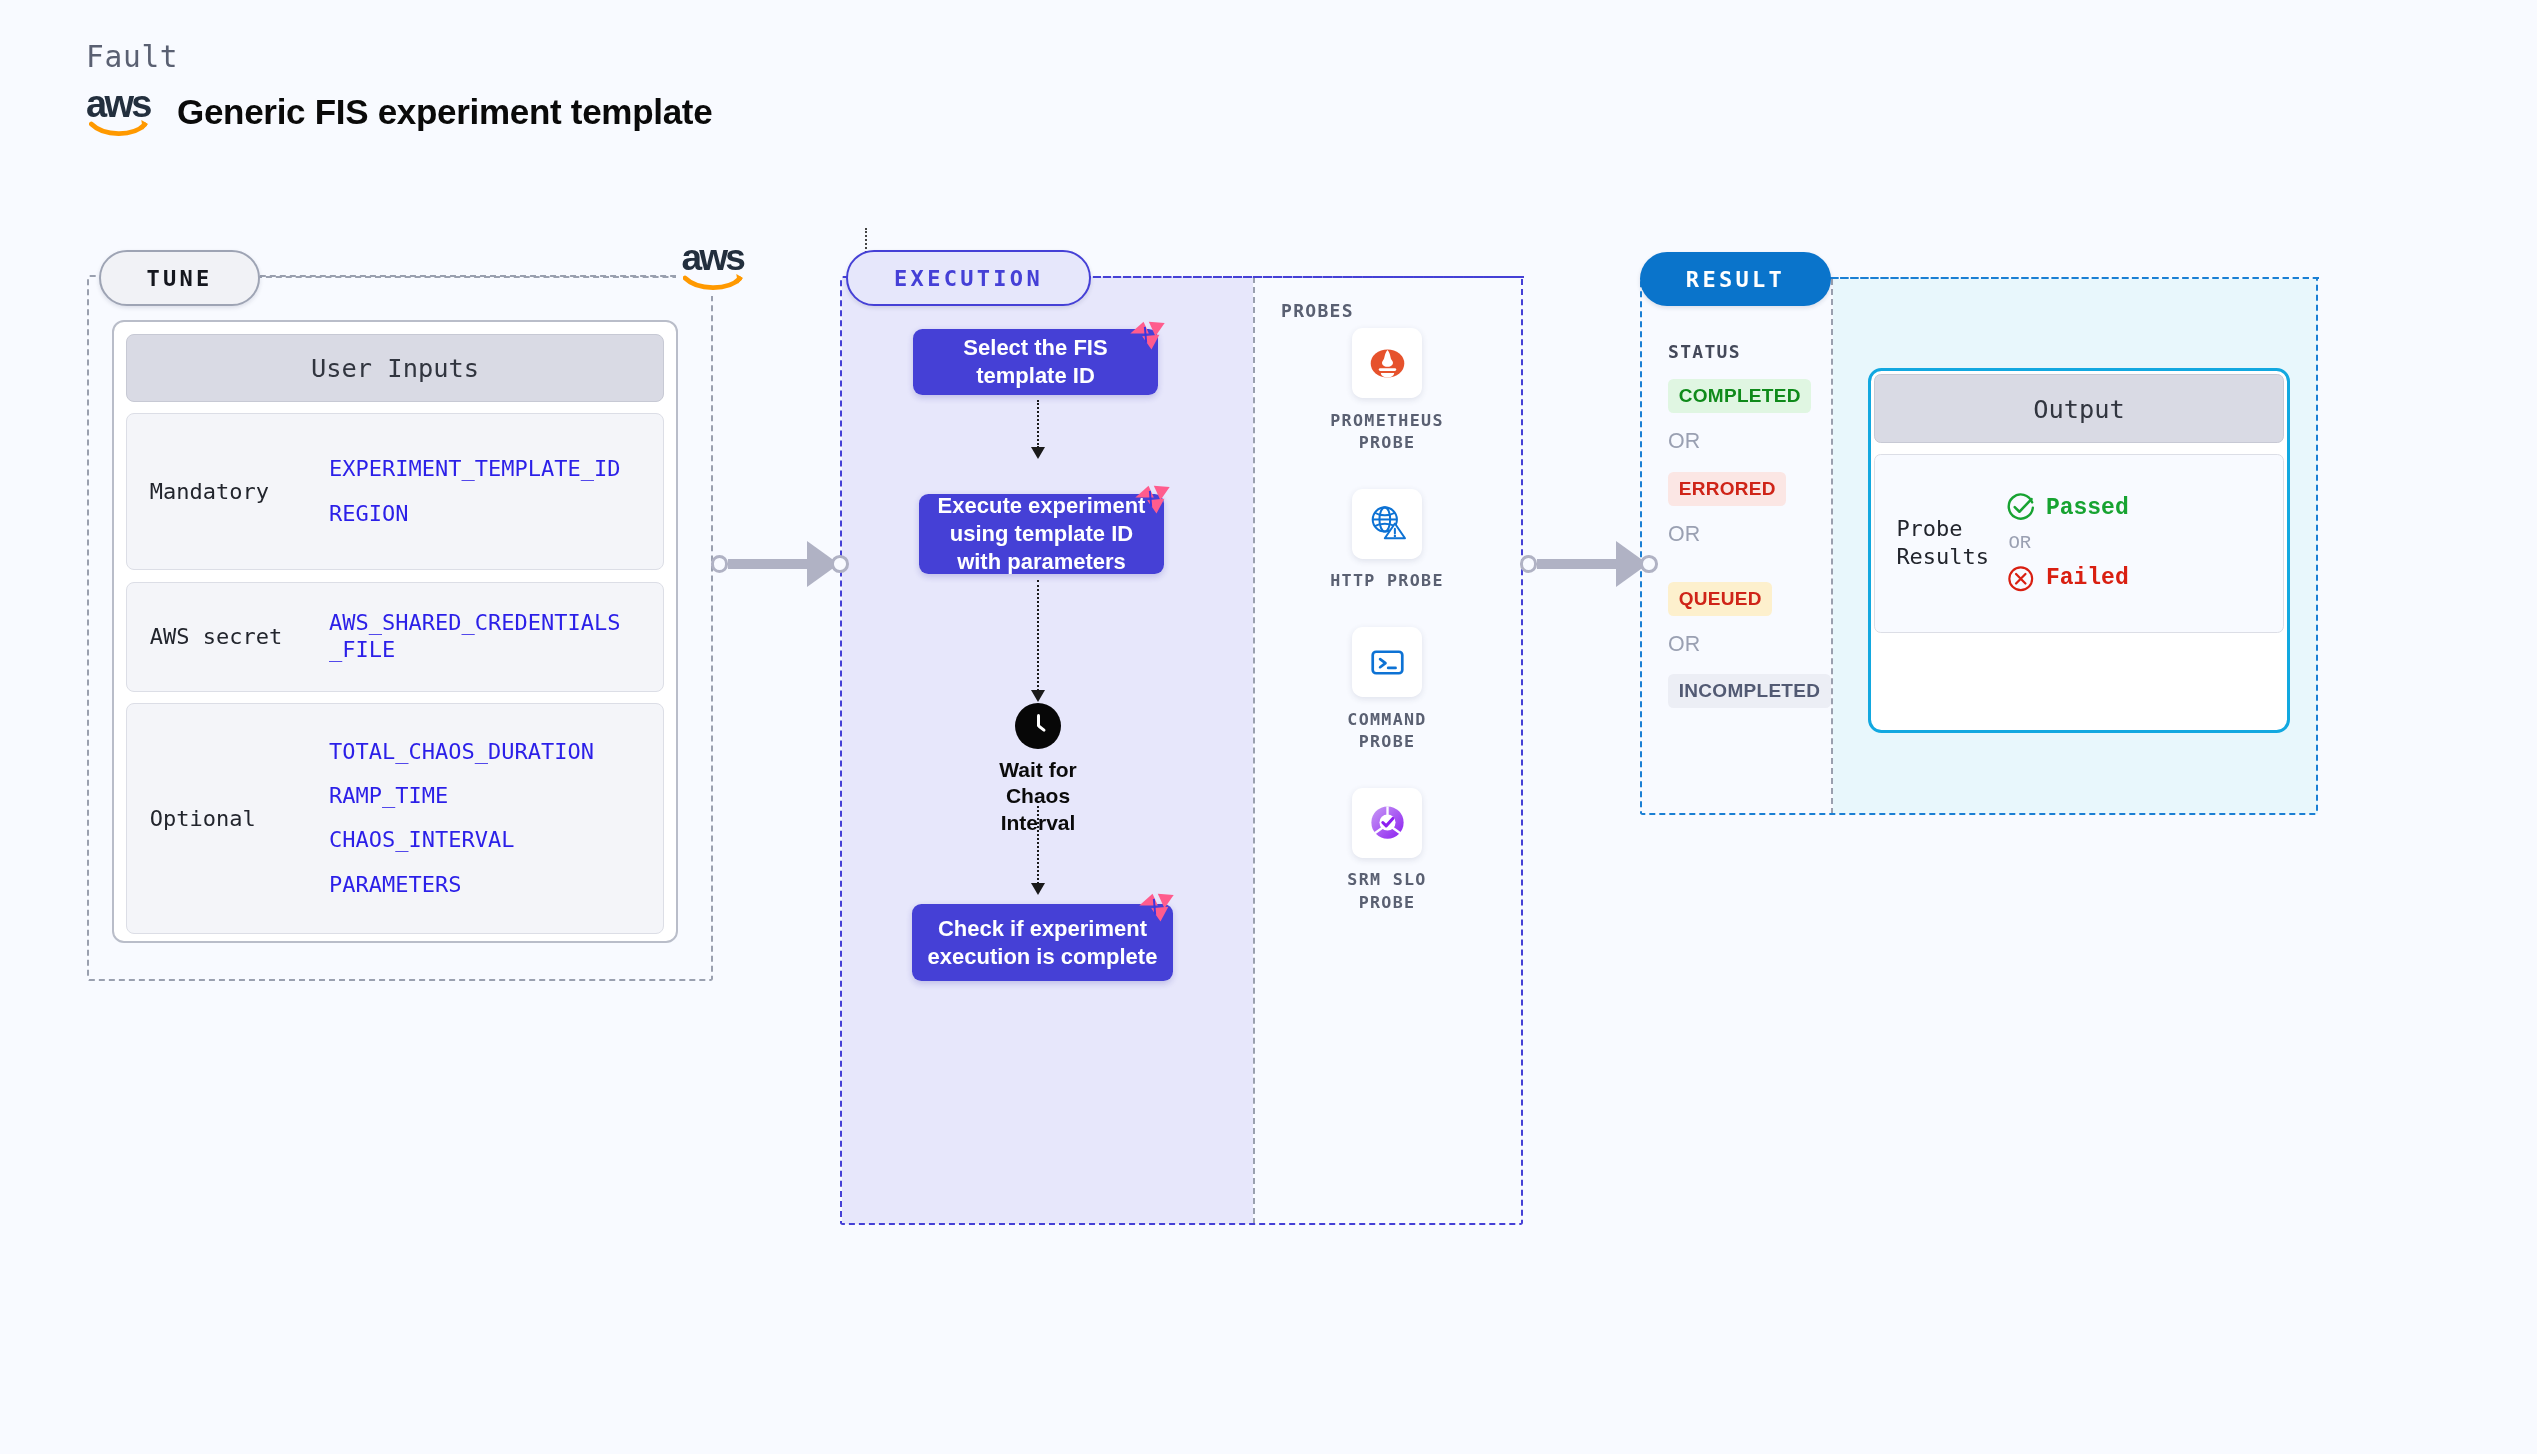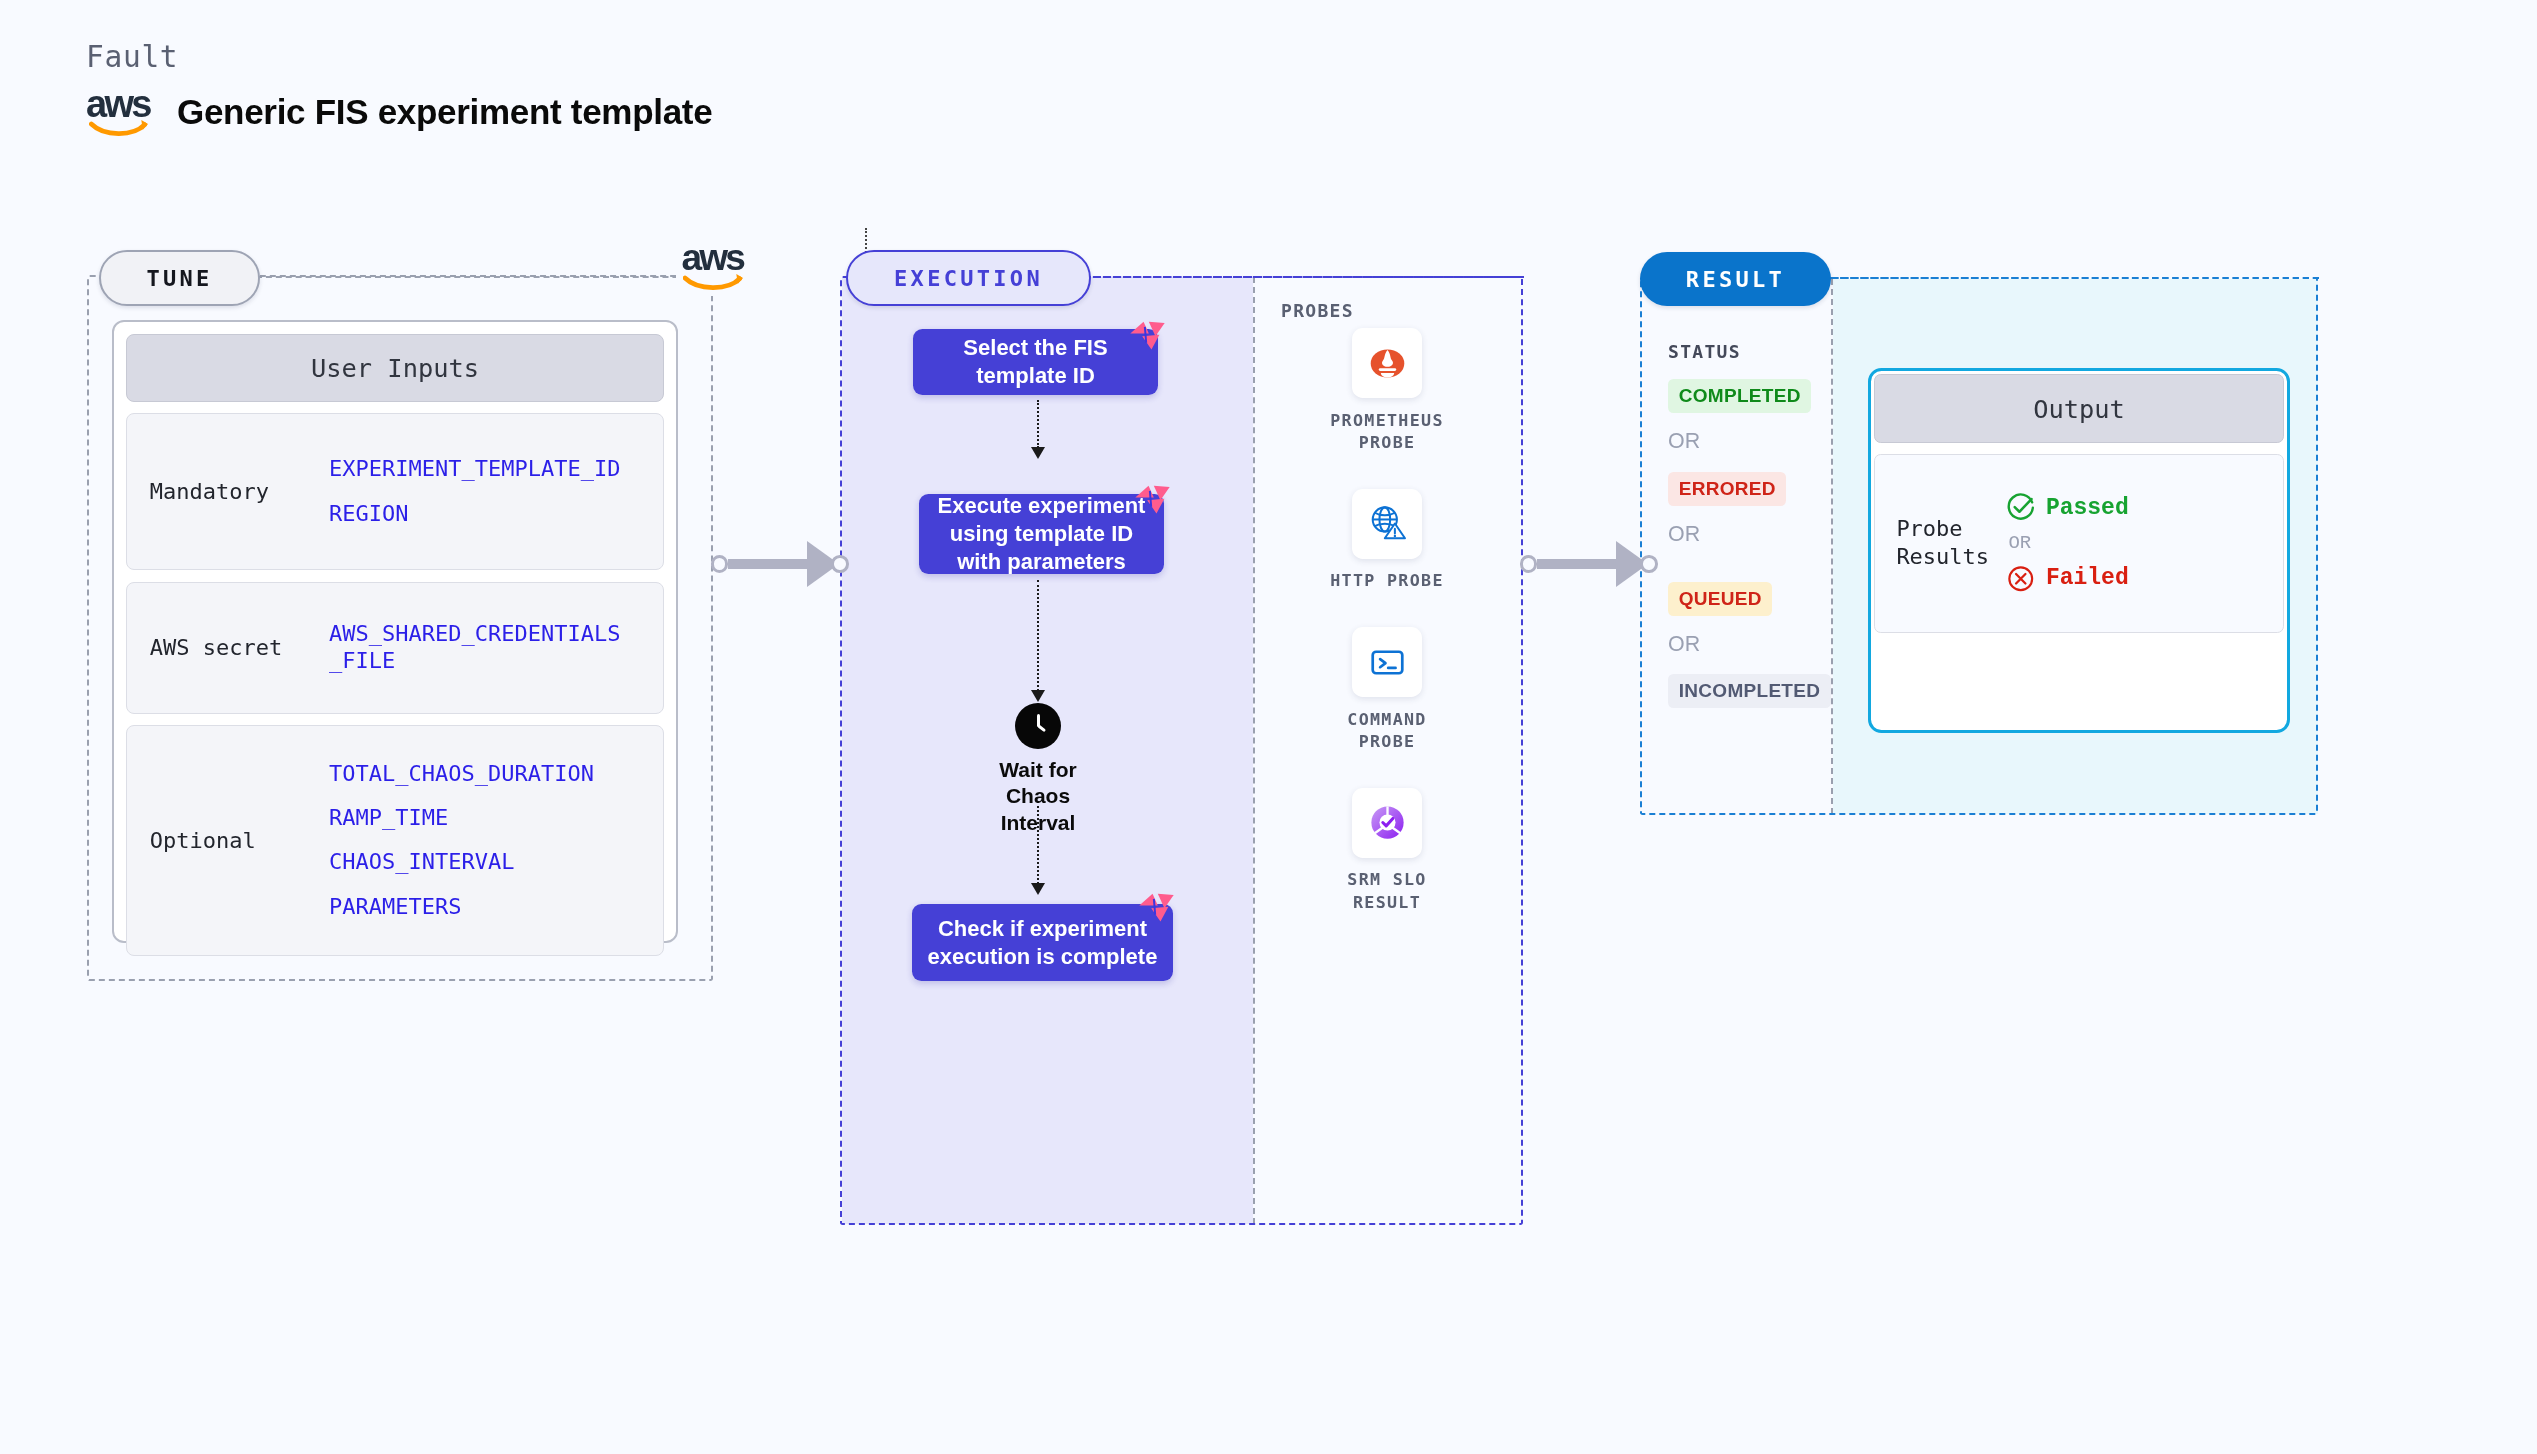--- a/index.html
+++ b/index.html
@@ -114,21 +114,21 @@
   .group-label{
     width:194px;flex:none;padding-left:14.7px;box-sizing:border-box;
     font-family:"DejaVu Sans Mono", monospace;font-size:22px;color:#22252d;
   }
   .group-vars{display:flex;flex-direction:column;gap:17.4px;}
   .var{
     font-family:"DejaVu Sans Mono", monospace;font-size:22px;
     color:#2b1fe8;line-height:1.22;white-space:pre-line;
   }
   #group-mandatory{height:157px;}
-  #group-secret{height:132px;}
+  #group-secret{height:110px;}
   #group-optional{height:231px;}
 
   
   .connector{position:absolute;z-index:4;display:flex;align-items:center;}
   #conn-1{left:711px;top:541px;}
   #conn-2{left:1520px;top:541px;}
   .conn-dot{
     width:17.4px;height:17.4px;border-radius:50%;
     background:#f8faff;border:3.3px solid #b0b2c4;box-sizing:border-box;flex:none;
   }
@@ -434,21 +434,21 @@
         </defs>
         <circle cx="32" cy="32" r="24" fill="url(#sloGrad)"></circle>
         <path d="M32 8 L32 26" stroke="#fcfcff" stroke-width="3.5"></path>
         <path d="M13 48 L27 38" stroke="#fcfcff" stroke-width="3.5"></path>
         <path d="M51 48 L37 38" stroke="#fcfcff" stroke-width="3.5"></path>
         <circle cx="32" cy="32" r="12" fill="#ffffff"></circle>
         <path d="M25 32 L30 37 L40 26" stroke="#8c1ef0" stroke-width="4.5" fill="none" stroke-linecap="round" stroke-linejoin="round"></path>
       </svg>
     </div>
     <div class="probe-name">SRM SLO
-RESULT</div>
+PROBE</div>
   </div>
 
 </div>
 
 <div id="status-col">
   <div id="status-title">STATUS</div>
   <div><span class="status-badge st-completed">COMPLETED</span></div>
   <div class="or-text">OR</div>
   <div><span class="status-badge st-errored">ERRORED</span></div>
   <div class="or-text">OR</div>

